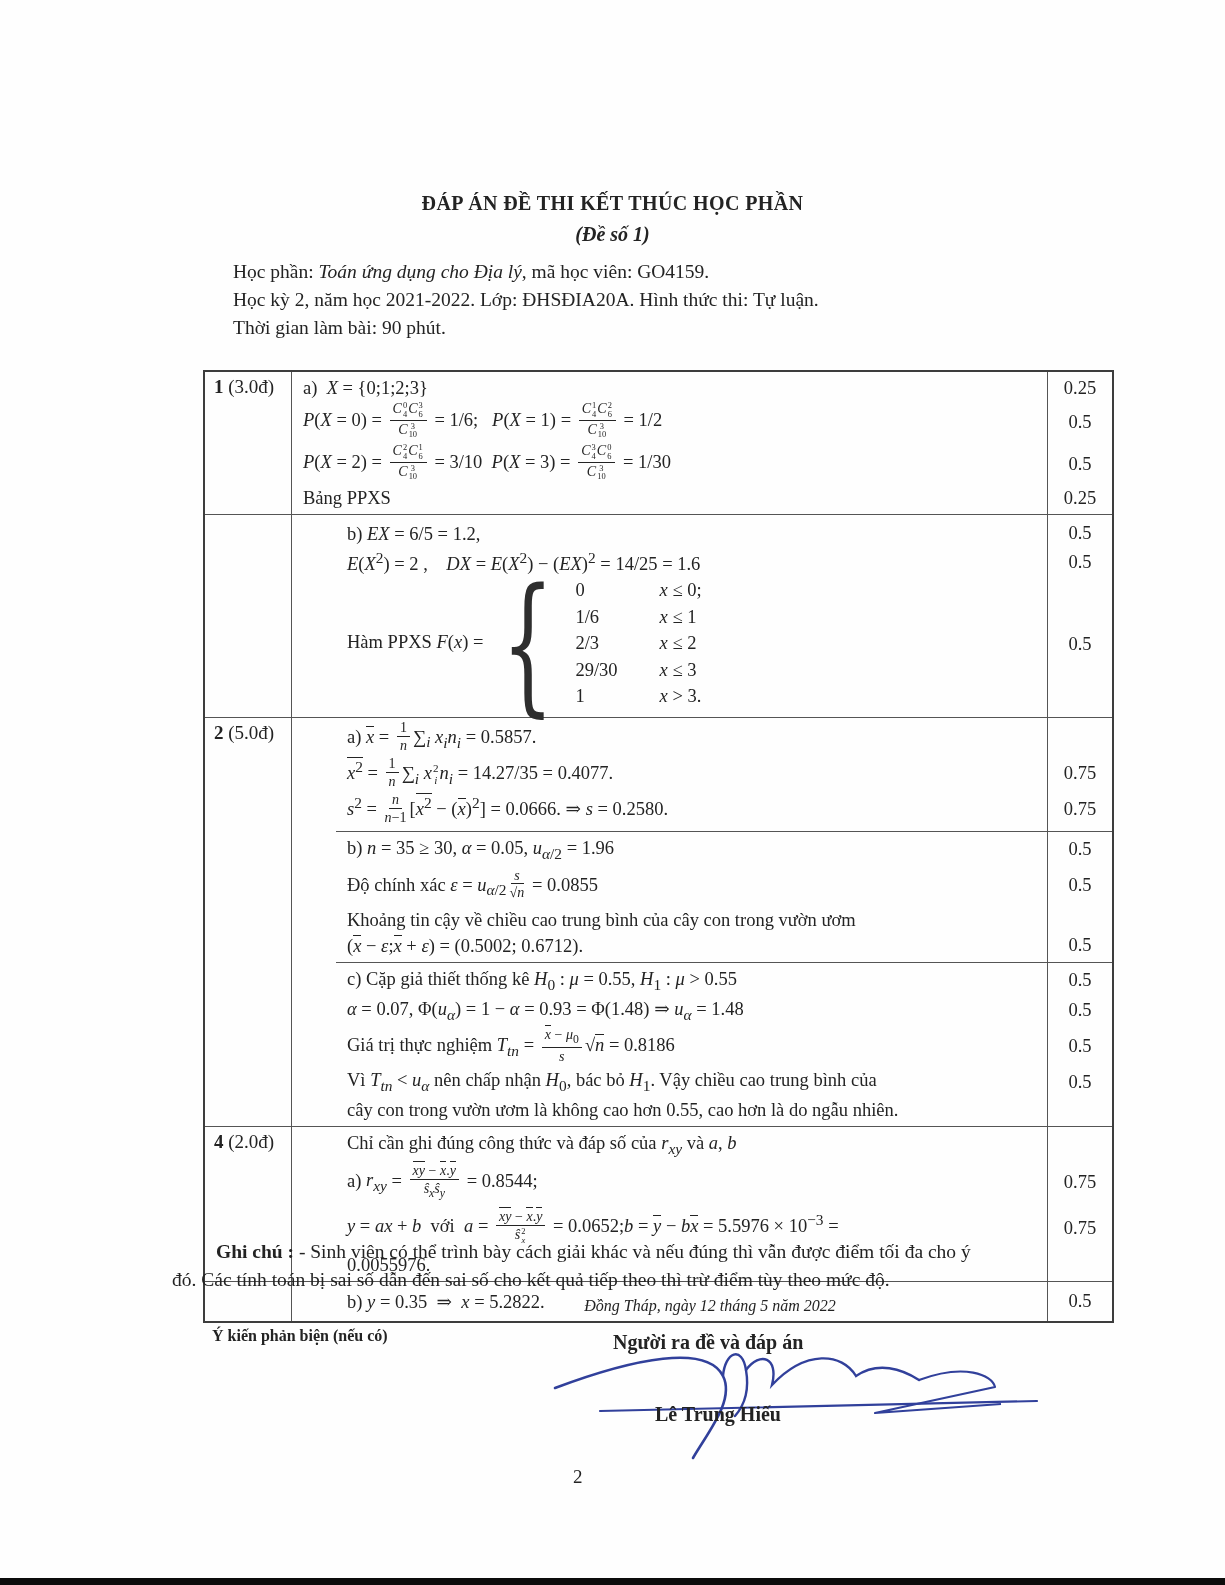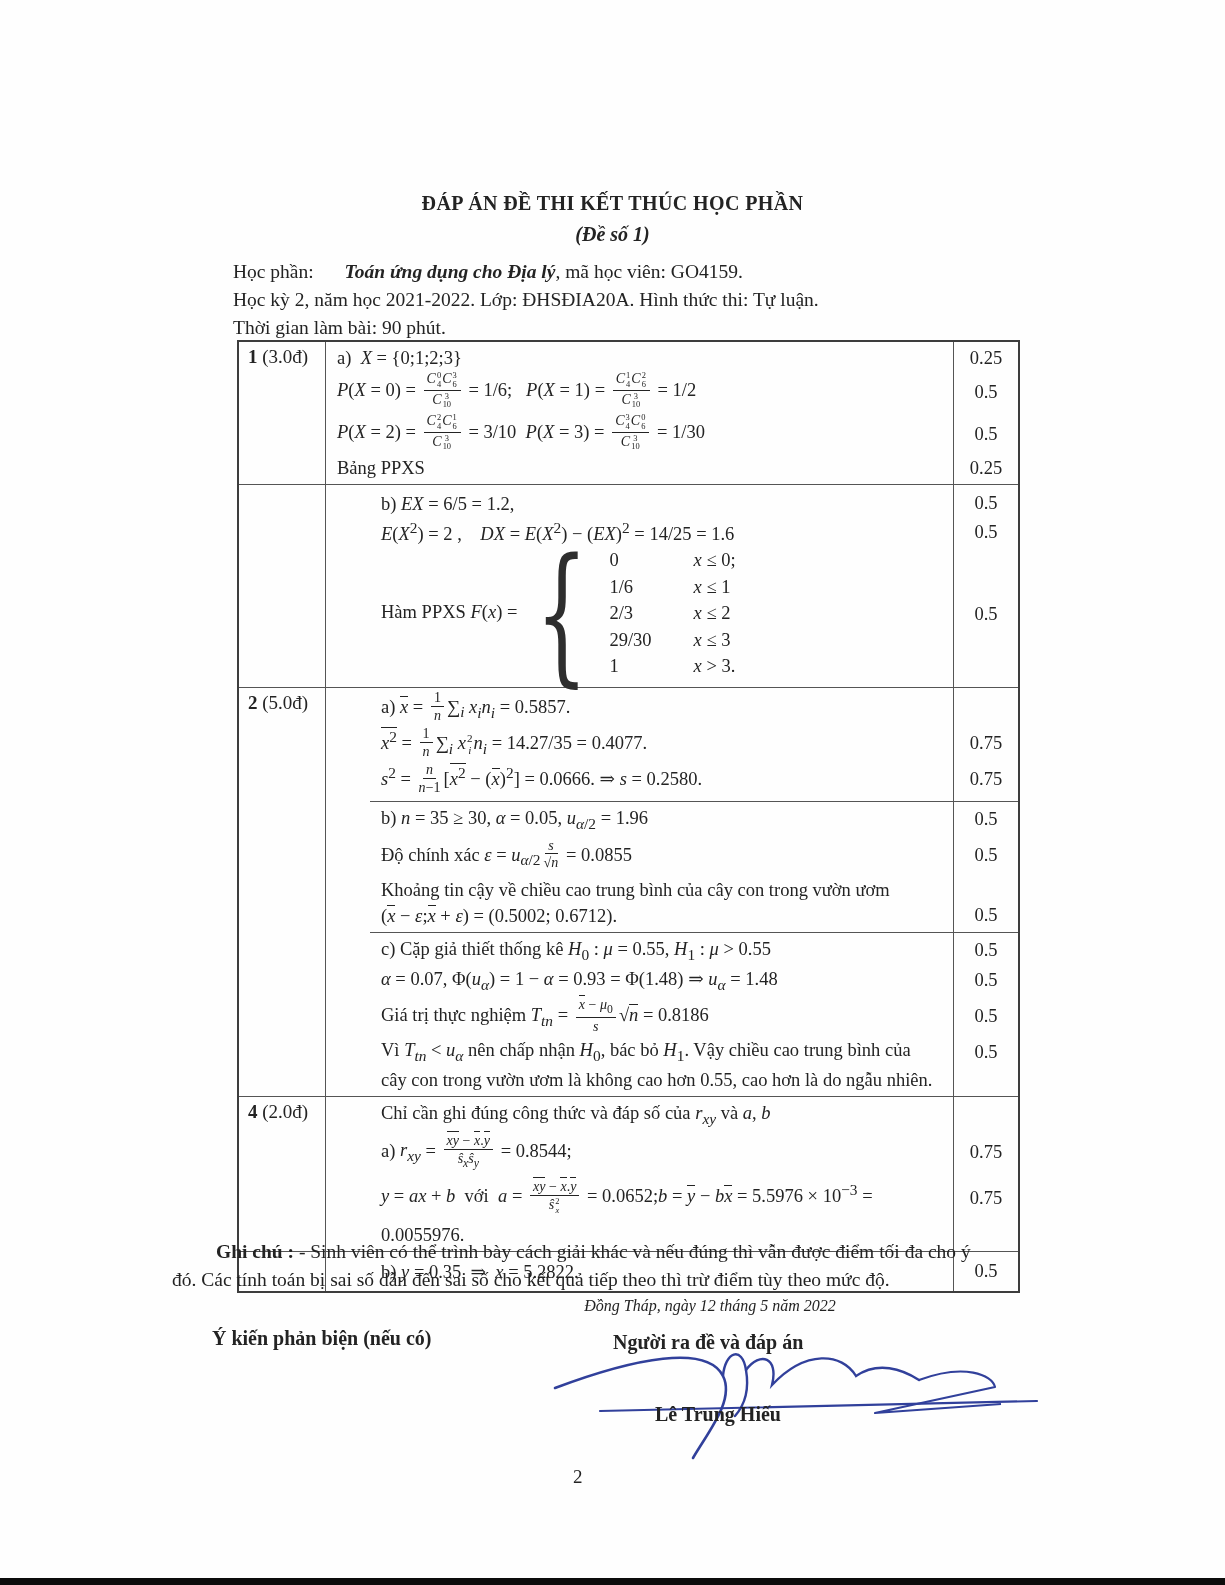--- a/index.html
+++ b/index.html
@@ -4,24 +4,24 @@
 <style>
   html,body{margin:0;padding:0;background:#d8d8d8;}
   .page{position:relative;width:1225px;height:1585px;background:#fefefe;overflow:hidden;
         font-family:"Liberation Serif","DejaVu Serif",serif;color:#232323;}
   
   .title{position:absolute;top:192px;left:0;width:100%;text-align:center;
          font-size:20px;font-weight:bold;letter-spacing:.4px;}
   .subtitle{position:absolute;top:223px;left:0;width:100%;text-align:center;
             font-size:20px;font-style:italic;font-weight:bold;}
   .meta{position:absolute;top:258px;left:233px;font-size:19.5px;line-height:28px;}
-  .meta .course{font-weight:bold;font-style:italic;margin-left:26px;}
+  .meta .course{font-weight:normal;font-style:italic;}
   
-  .tablewrap{position:absolute;top:340px;left:203px;width:783px;box-sizing:border-box;
-             border:2px solid #3d3d3d;margin-left:34px;}
+  .tablewrap{position:absolute;top:370px;left:203px;width:911px;box-sizing:border-box;
+             border:2px solid #3d3d3d;}
   .block{display:flex;}
   .block + .block{border-top:1.4px solid #555;gap:44px;}
   .qcell{width:87px;box-sizing:border-box;border-right:1.4px solid #555;
          font-size:19px;padding:4px 0 0 9px;}
   .qcell .qnum{font-weight:bold;}
   .bside{flex:1;display:flex;flex-direction:column;min-width:0;}
   .subrow{position:relative;display:flex;flex-direction:column;justify-content:center;padding:3px 0;}
   .subrow + .subrow{border-top:1.4px solid #555;}
   .subrow::after{content:"";position:absolute;top:0;bottom:0;right:64px;border-left:1.4px solid #555;}
   .line{display:flex;align-items:center;}
@@ -43,21 +43,21 @@
   .brace{font-family:"DejaVu Serif",serif;font-size:150px;font-weight:400;line-height:128px;
          display:inline-block;transform:scaleX(.55);margin:0 -10px 0 -8px;color:#2e2e2e;}
   .cgrid{display:inline-grid;grid-template-columns:max-content max-content;column-gap:42px;
          row-gap:1px;font-size:18.5px;line-height:25.5px;margin-left:10px;}
   
   .note{position:absolute;top:1238px;left:172px;width:822px;font-size:19.5px;
         line-height:28px;text-indent:44px;}
   .note .nlabel{font-weight:bold;}
   .dateline{position:absolute;top:1297px;left:520px;width:380px;text-align:center;
             font-style:italic;font-size:16px;}
-  .left-label{position:absolute;top:1327px;left:212px;font-weight:bold;font-size:20px;}
+  .left-label{position:absolute;top:1327px;left:212px;font-weight:bold;font-size:16px;}
   .right-label{position:absolute;top:1331px;left:613px;font-weight:bold;font-size:20px;}
   .sig{position:absolute;top:1336px;left:545px;width:500px;height:130px;}
   .signer{position:absolute;top:1403px;left:655px;font-weight:bold;font-size:20px;}
   .pagenum{position:absolute;top:1466px;left:573px;font-size:19px;}
   .bottombar{position:absolute;left:0;right:0;bottom:0;height:7px;background:#0c0c0c;}
 </style>
 </head>
 <body>
 
 <div class="page">

